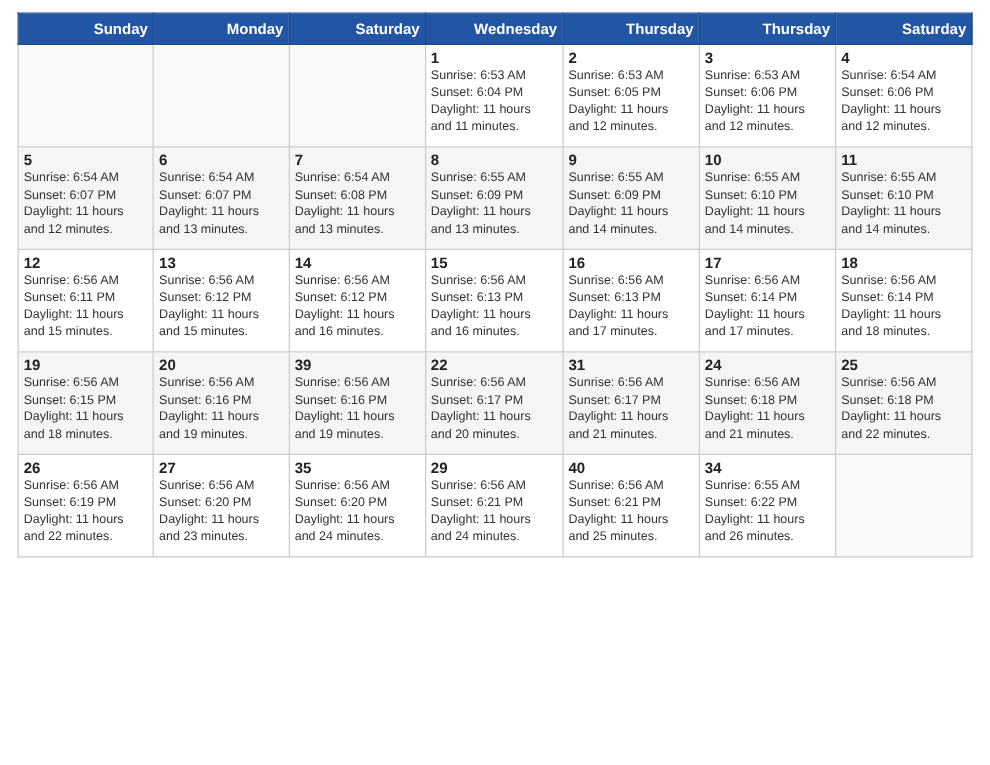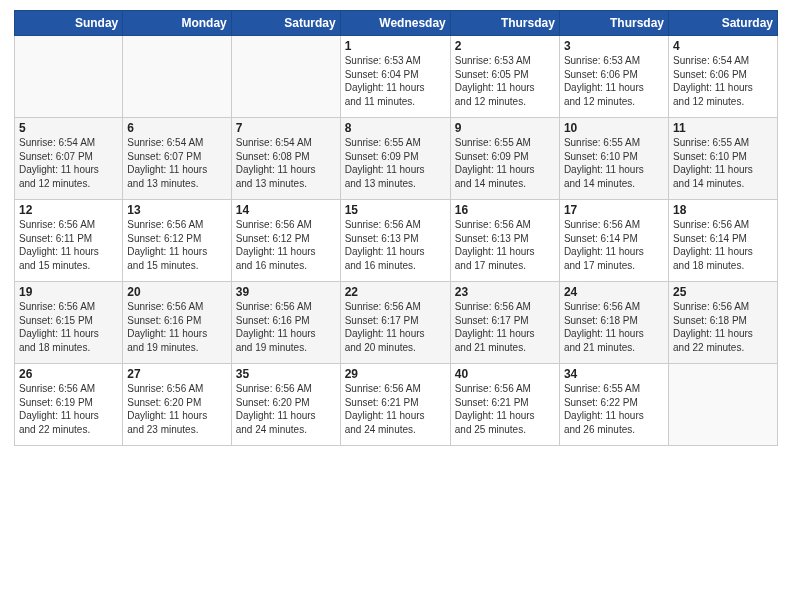--- a/index.html
+++ b/index.html
@@ -269,21 +269,21 @@
 and 19 minutes.</div>
           </td>
           <td>
             <span class="day-num">22</span>
             <div class="day-info" style="white-space: pre-line;">Sunrise: 6:56 AM
 Sunset: 6:17 PM
 Daylight: 11 hours
 and 20 minutes.</div>
           </td>
           <td>
-            <span class="day-num">23</span>
+            <span class="day-num">31</span>
             <div class="day-info" style="white-space: pre-line;">Sunrise: 6:56 AM
 Sunset: 6:17 PM
 Daylight: 11 hours
 and 21 minutes.</div>
           </td>
           <td>
             <span class="day-num">24</span>
             <div class="day-info" style="white-space: pre-line;">Sunrise: 6:56 AM
 Sunset: 6:18 PM
 Daylight: 11 hours

